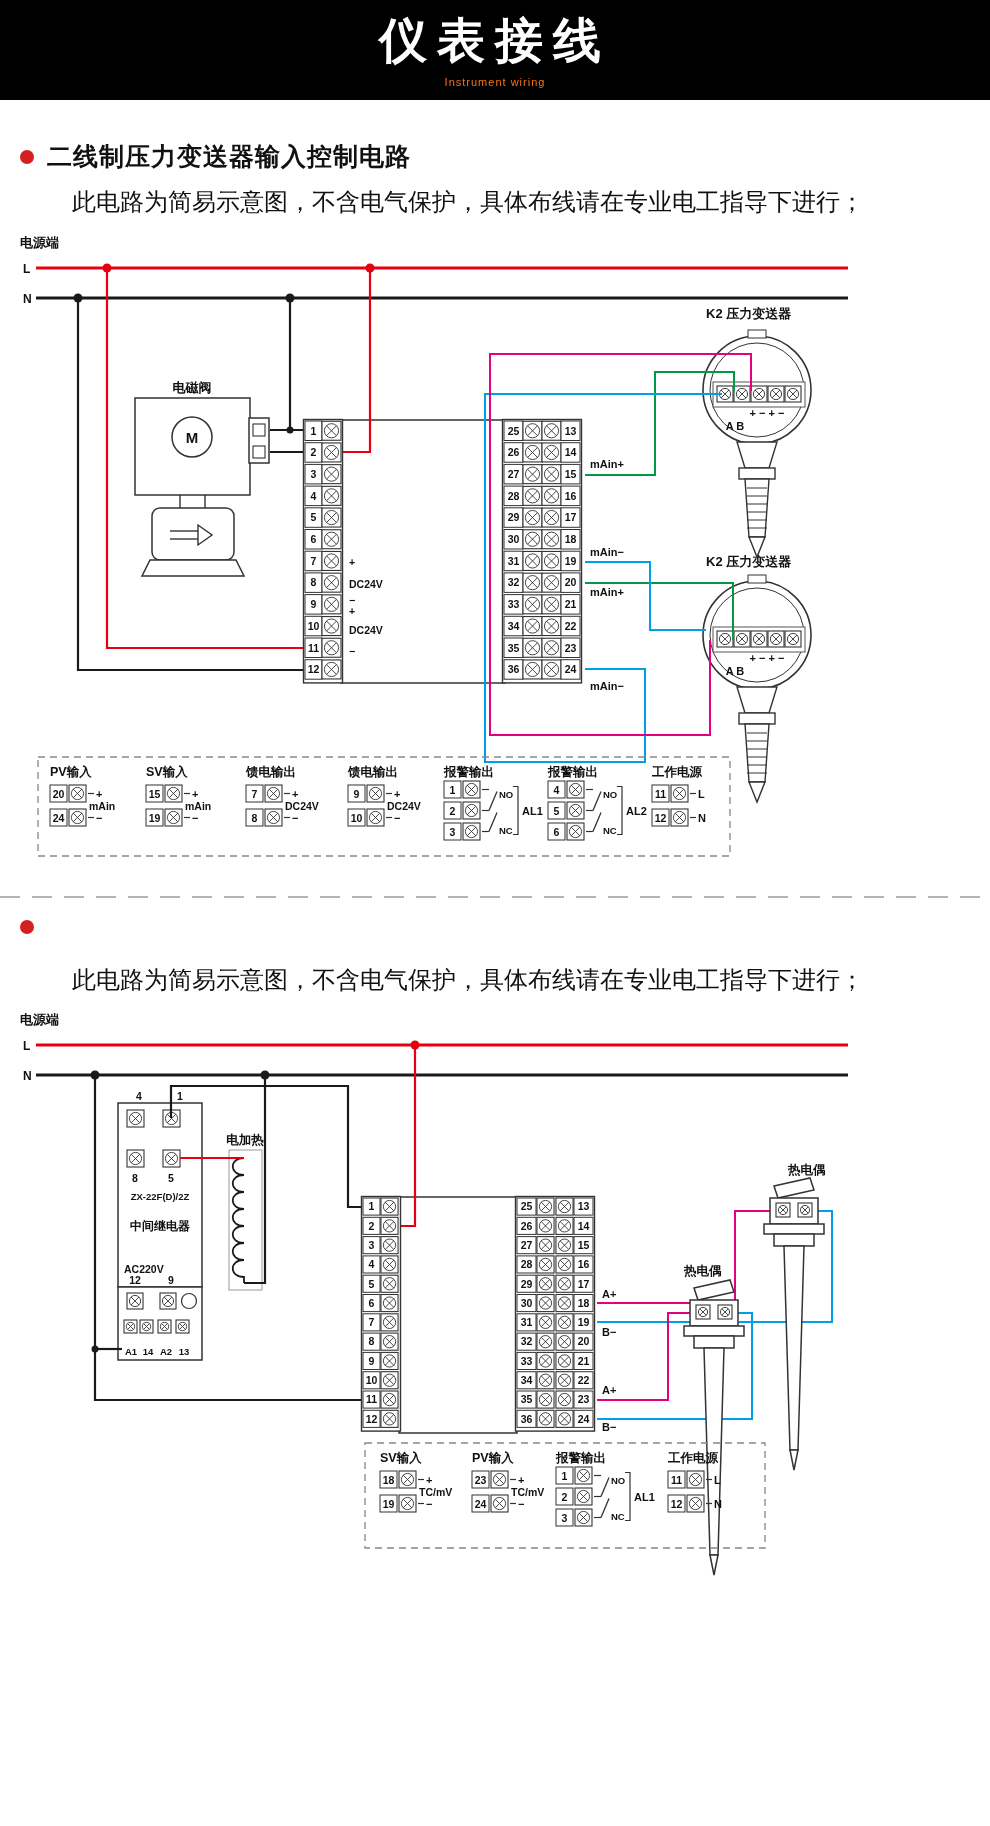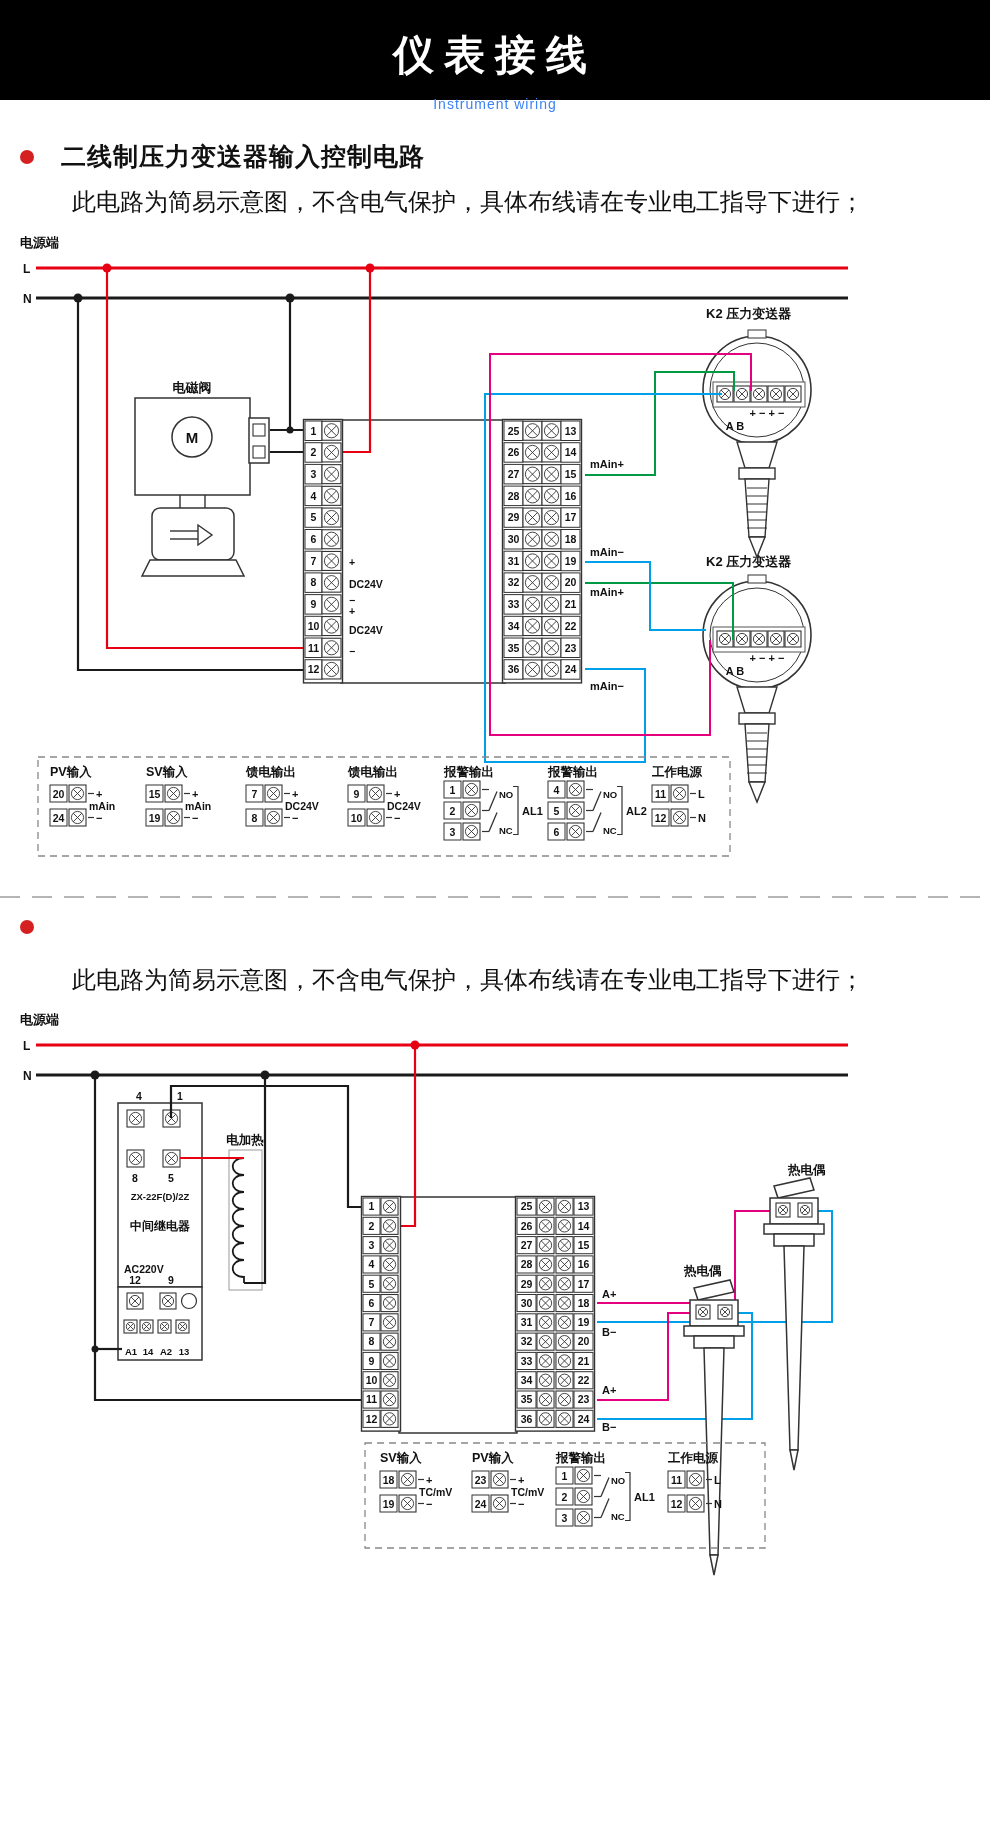--- a/index.html
+++ b/index.html
@@ -1,21 +1,21 @@
 <!DOCTYPE html>
 <html><head>
 <meta charset="utf-8">
 <style>
   *{margin:0;padding:0;box-sizing:border-box}
   html,body{background:#fff}
   body{width:990px;height:1826px;position:relative;font-family:"Liberation Sans","DejaVu Sans",sans-serif;color:#111}
   .hdr{position:absolute;top:0;left:0;width:990px;height:100px;background:#000;color:#fff;text-align:center}
-  .hdr h1{font-size:41px;font-weight:bold;letter-spacing:10px;padding-top:28px}
-  .hdr .sub{font-size:14px;letter-spacing:1px;margin-top:13px;color:#3b82f6}
-  .sec-head{position:absolute;display:flex;align-items:center;gap:27px}
+  .hdr h1{font-size:48px;font-weight:bold;letter-spacing:10px;padding-top:9px}
+  .hdr .sub{font-size:11px;letter-spacing:1px;margin-top:3px;color:#f97316}
+  .sec-head{position:absolute;display:flex;align-items:center;gap:13px}
   .bullet{width:14px;height:14px;border-radius:50%;background:#d42020;flex:0 0 auto}
   .sec-title{font-size:25px;font-weight:bold;letter-spacing:1px}
   .note{position:absolute;font-size:24px;font-weight:normal}
   svg{position:absolute;top:0;left:0}
   svg text{font-family:"Liberation Sans","DejaVu Sans",sans-serif;fill:#111}
   .box{fill:#fff;stroke:#333;stroke-width:1.5}
   .box2{fill:#fff;stroke:#333;stroke-width:1.1}
   .panel{fill:#fff;stroke:#333;stroke-width:1.5}
   .ln{stroke:#333;stroke-width:1.4;fill:none}
   .pwr{stroke-width:2.8;fill:none}

